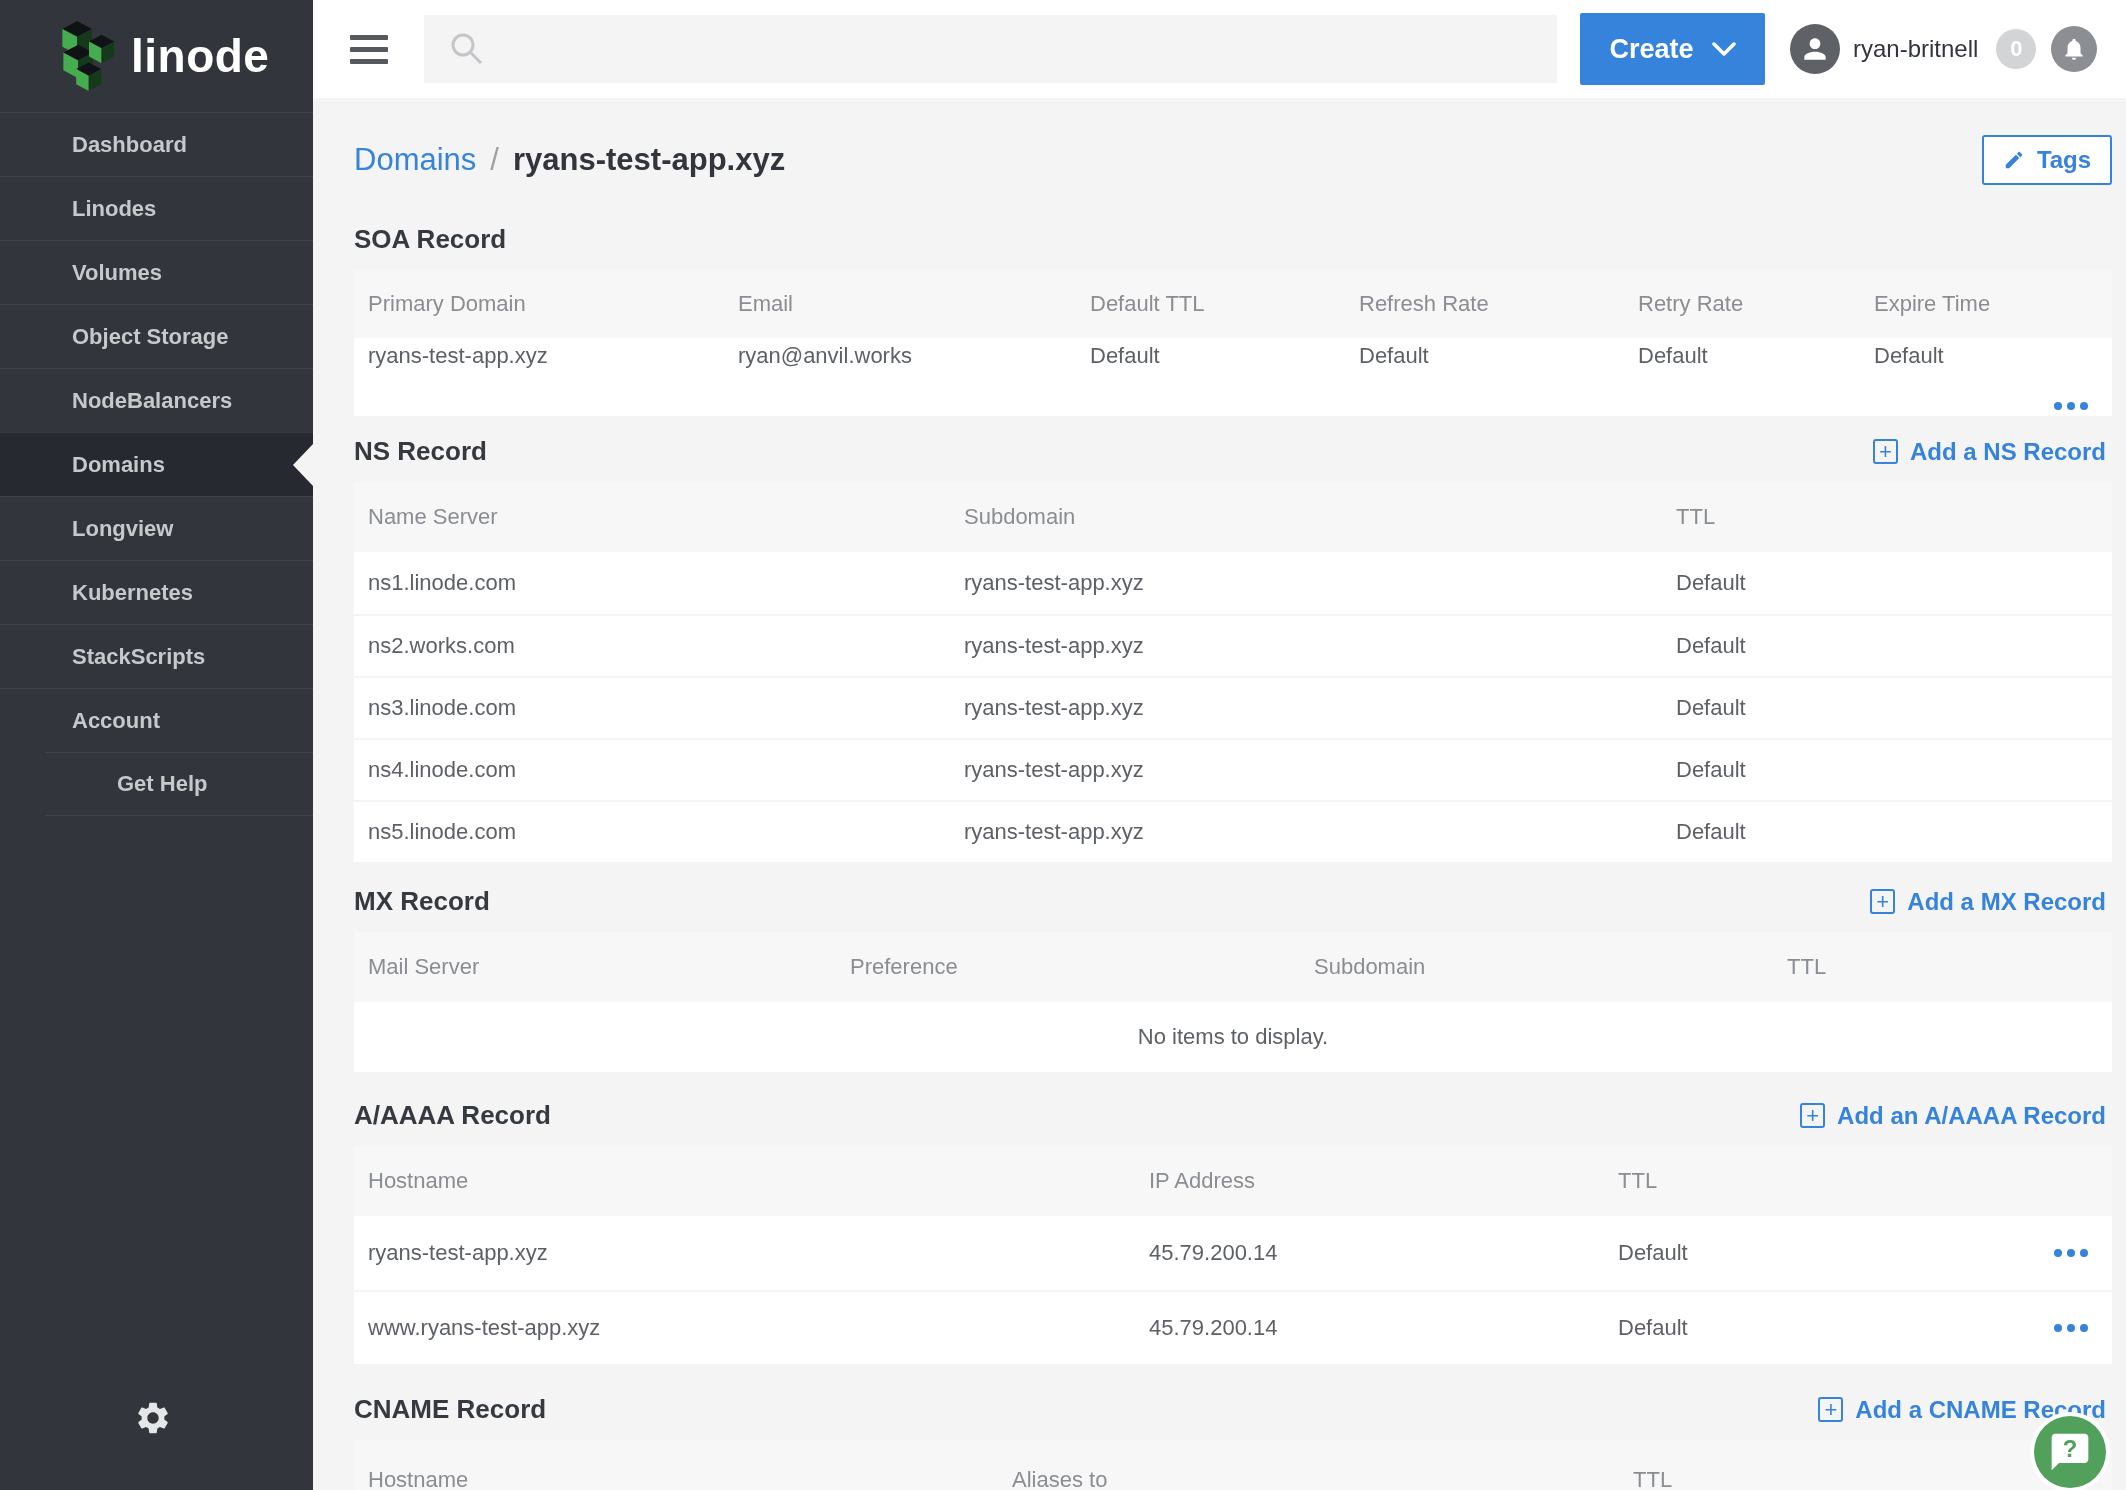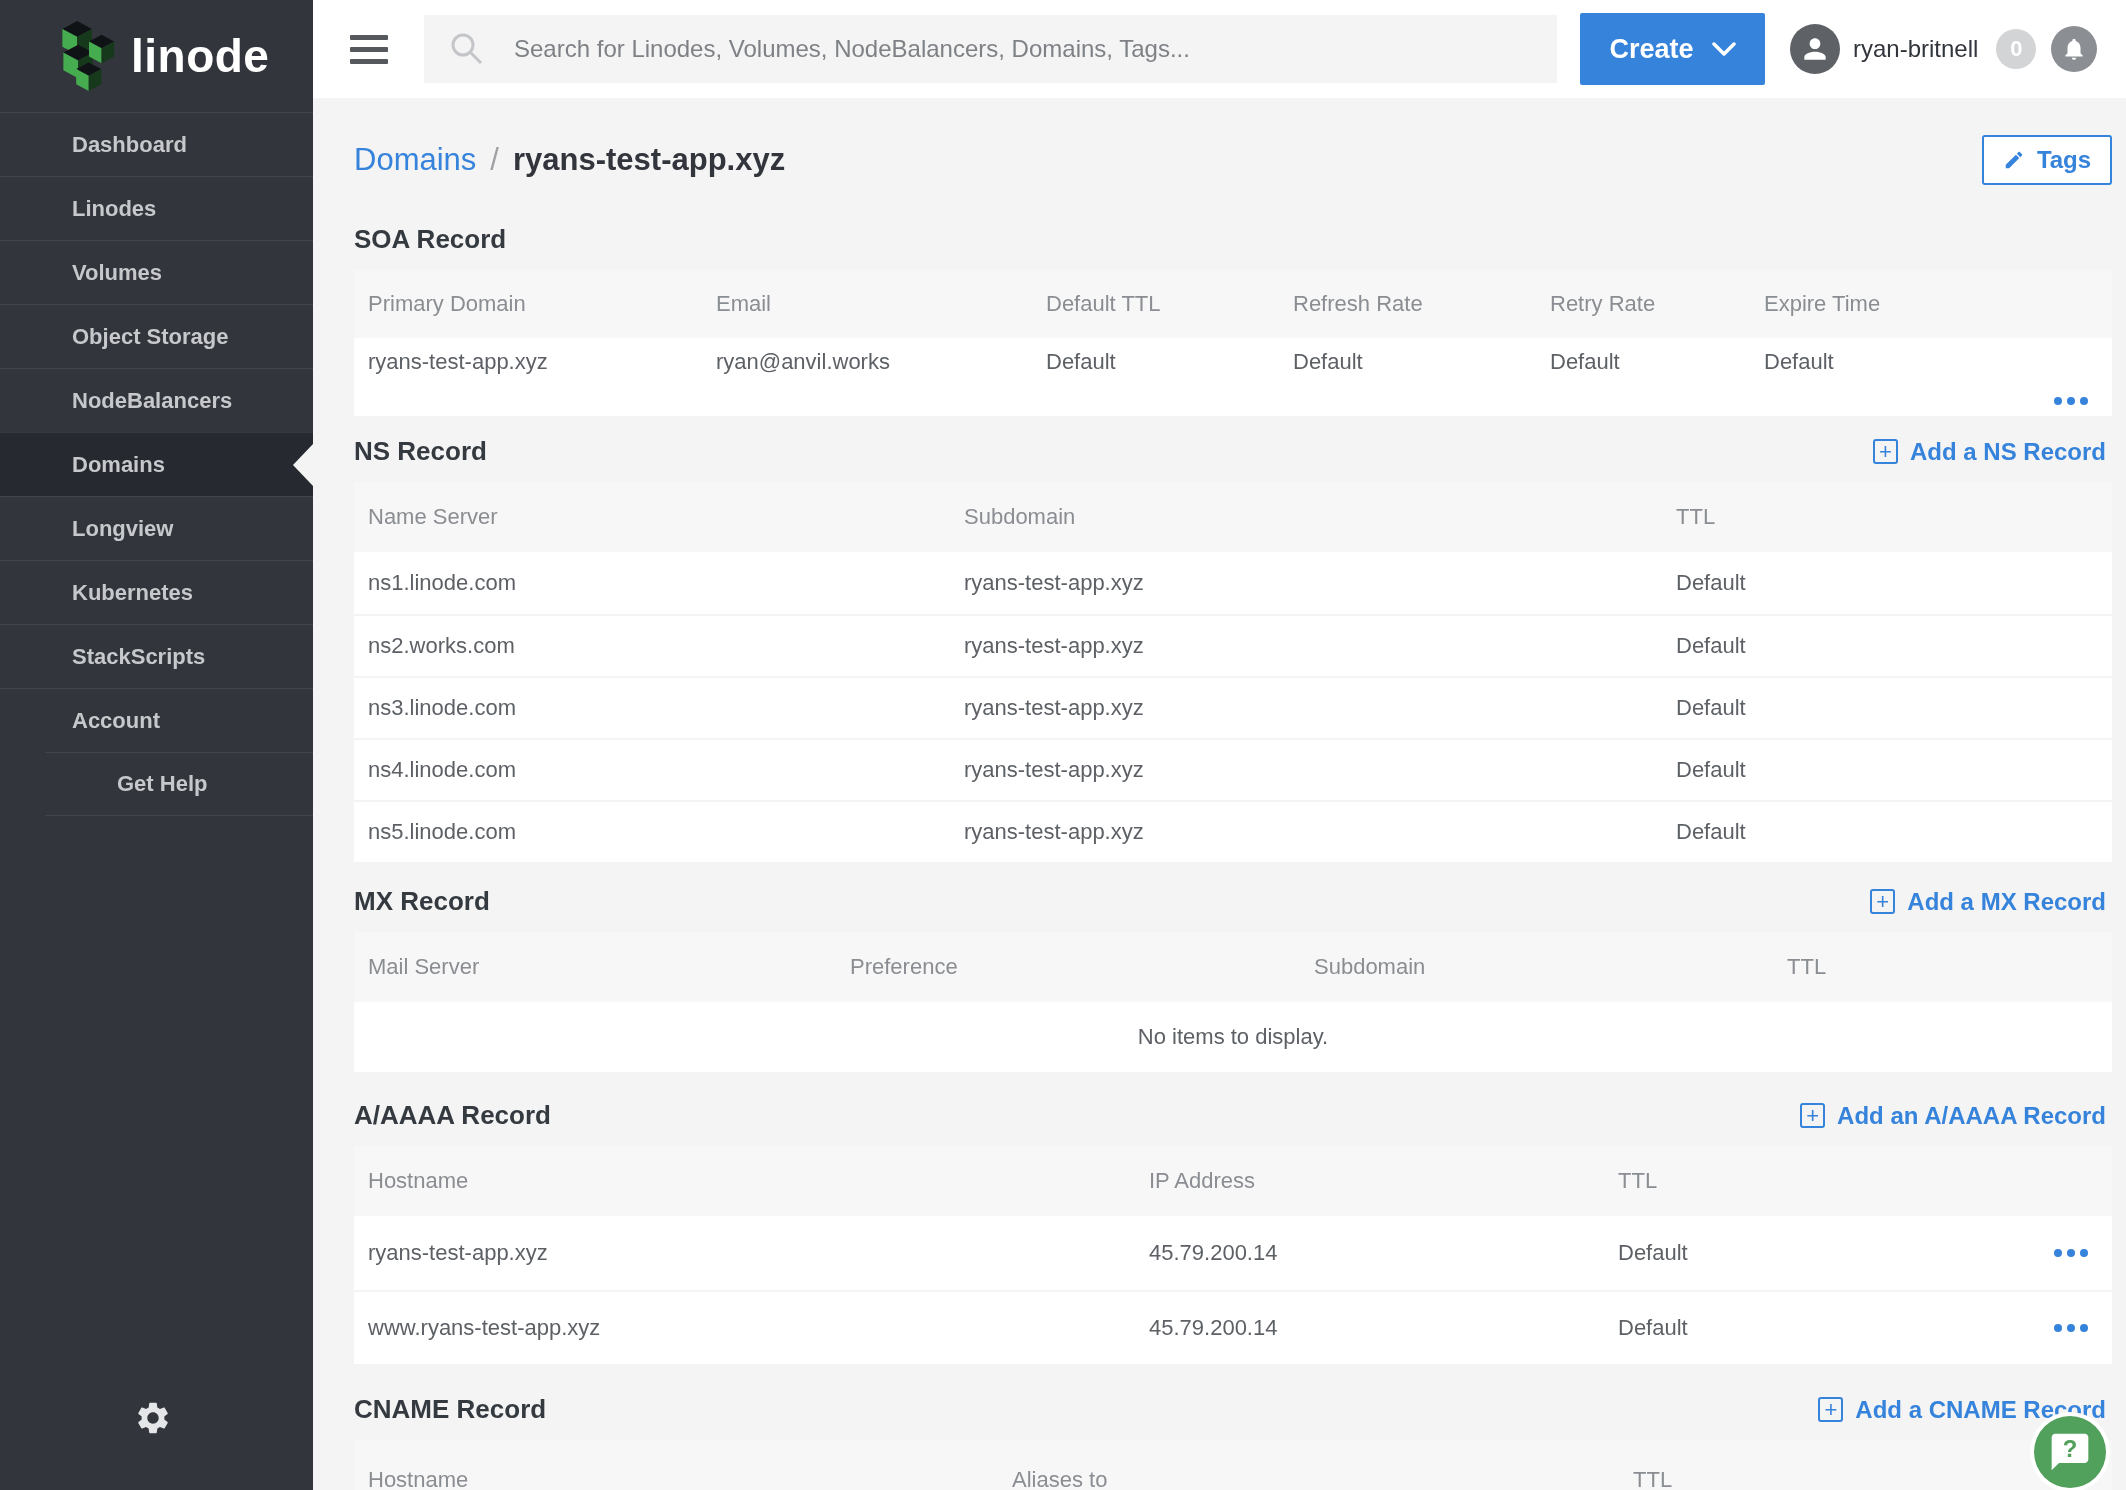--- a/index.html
+++ b/index.html
@@ -67,21 +67,21 @@
   .plusbox { width:25px; height:25px; border:2px solid #3683DC; border-radius:3px;
              display:flex; align-items:center; justify-content:center; font-size:22px;
              font-weight:400; line-height:1; }
 
   .tbl { margin-top:15px; }
   .thead { background:#F7F7F8; display:grid; align-items:center; height:68px;
            color:#8A8D91; font-size:22px; }
   .trow { background:#FFFFFF; display:grid; align-items:center; font-size:22px; color:#5D6166; }
   .trow + .trow { border-top:2px solid #F4F4F4; }
   .cell { padding-left:14px; white-space:nowrap; overflow:hidden; }
-  .soa .thead, .soa .trow { grid-template-columns:348px 330px 247px 257px 214px 1fr 80px; }
+  .soa .thead, .soa .trow { grid-template-columns:348px 330px 247px 257px 214px 1fr 80px;gap:22px; }
   .soa .trow { height:78px; }
   .ns .thead, .ns .trow { grid-template-columns:596px 712px 1fr; }
   .ns .thead { height:70px; } .ns .trow { height:62px; }
   .mx .thead { grid-template-columns:482px 464px 473px 1fr; height:70px; }
   .empty-row { background:#fff; height:70px; display:flex; align-items:center;
                justify-content:center; color:#5D6166; font-size:22px; }
   .aaaa .thead, .aaaa .trow { grid-template-columns:781px 469px 1fr 80px; }
   .aaaa .thead { height:70px; } .aaaa .trow { height:74px; }
   .cname .thead { grid-template-columns:644px 621px 1fr; height:80px; }
 
@@ -164,21 +164,20 @@
       <button class="hamburger">
         <span></span>
           <span></span>
           <span></span>
       </button>
       <div class="search">
         <svg width="36" height="36" viewBox="0 0 36 36" fill="none" stroke="#C3C5C8" stroke-width="3">
           <circle cx="14" cy="14" r="10"></circle>
             <line x1="22" y1="22" x2="32" y2="32"></line>
         </svg>
-        <input type="text" placeholder="Search for Linodes, Volumes, NodeBalancers, Domains, Tags..." style="">
       </div>
       <button class="create">
         <span>Create</span>
         <svg width="24" height="15" viewBox="0 0 24 15" fill="none" stroke="#FFFFFF" stroke-width="3.5" stroke-linecap="round" stroke-linejoin="round">
           <polyline points="2,2 12,12 22,2"></polyline>
         </svg>
       </button>
       <div class="user">
         <span class="avatar">
           <svg width="32" height="32" viewBox="0 0 24 24" fill="#FFFFFF">

